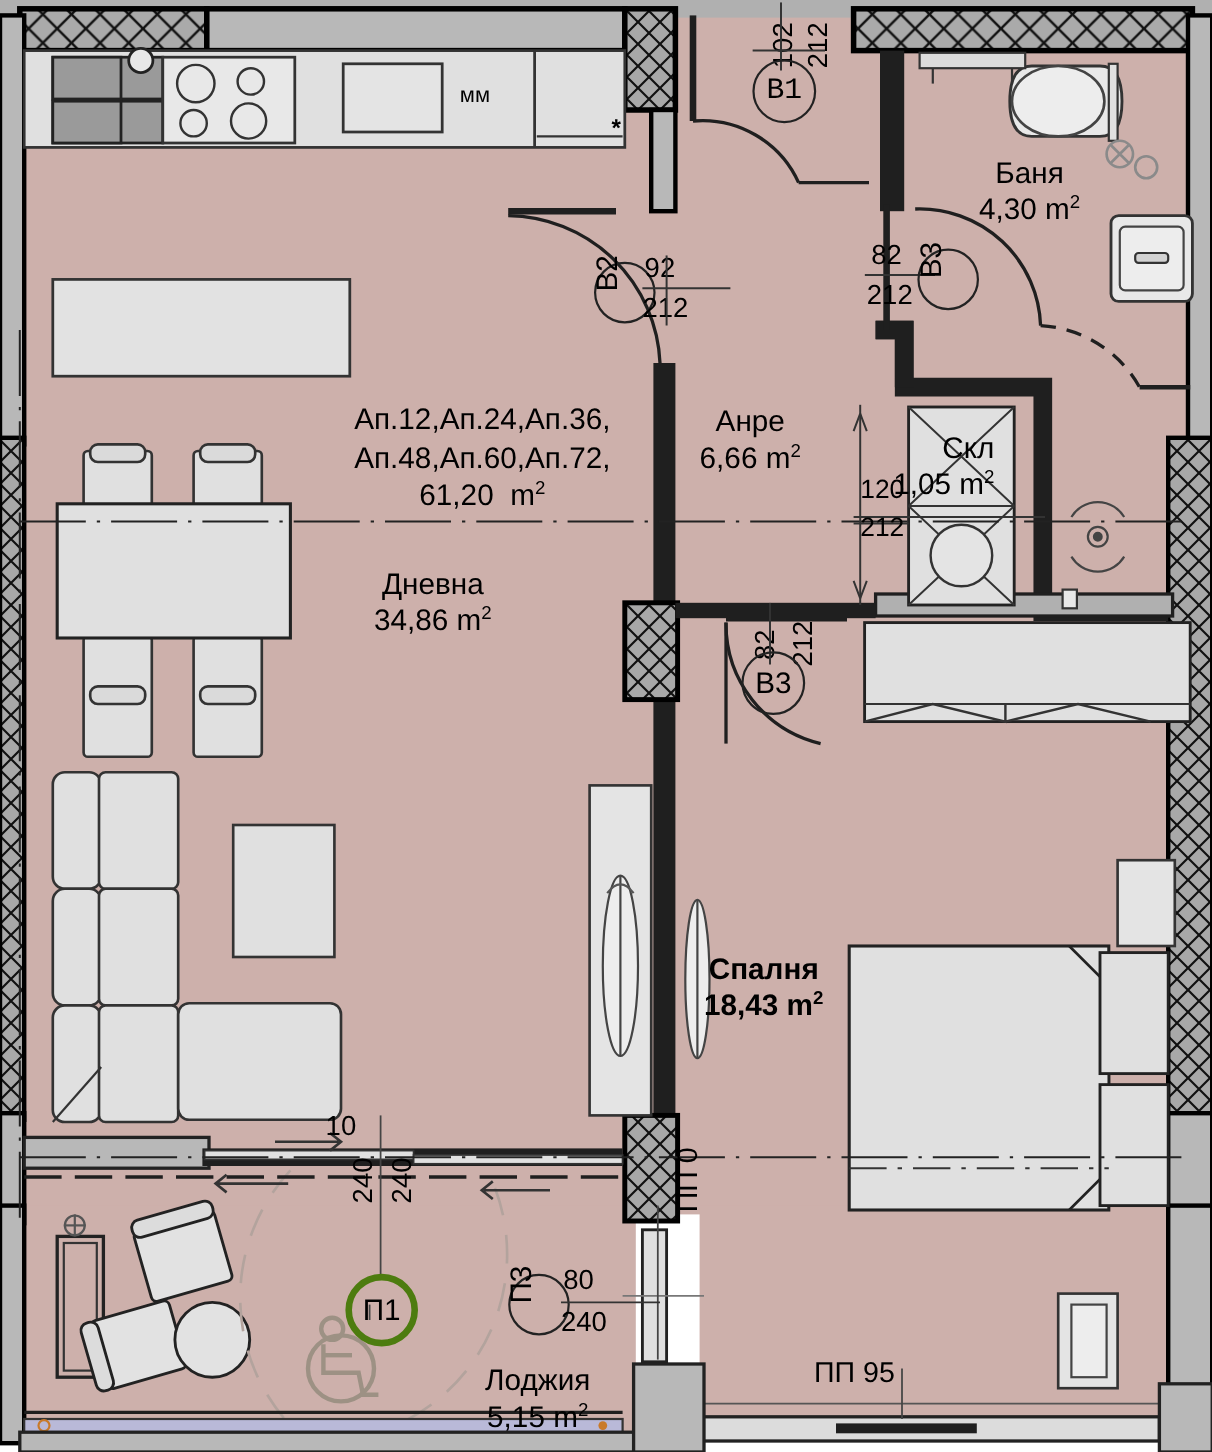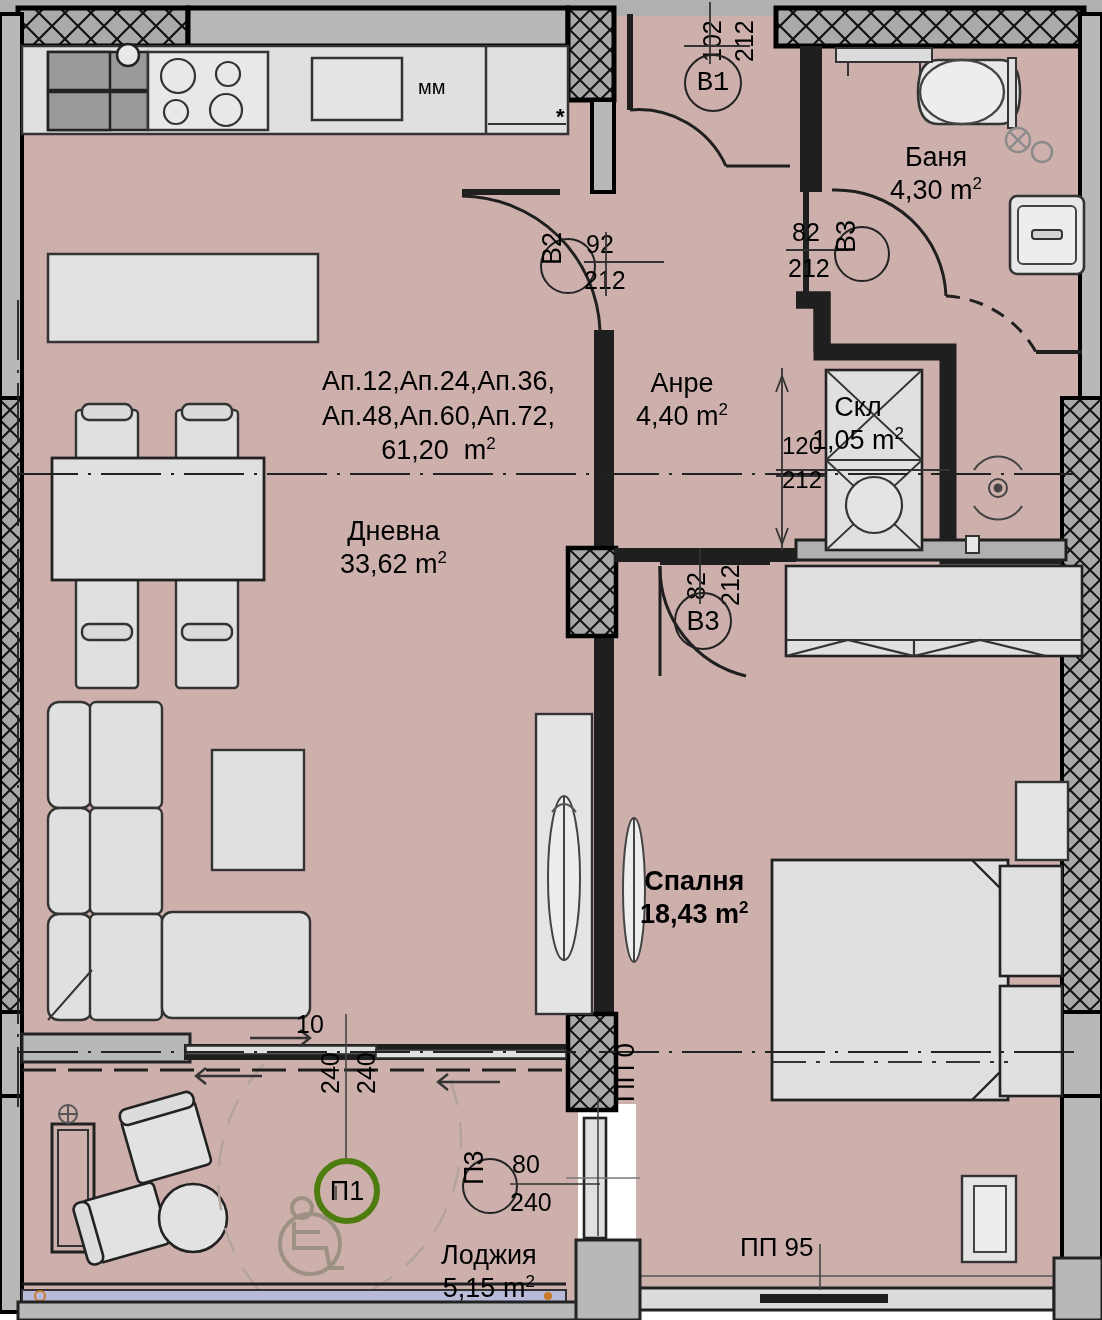--- a/index.html
+++ b/index.html
@@ -305,34 +305,34 @@
   <div>Ап.12,Ап.24,Ап.36,</div>
   <div>Ап.48,Ап.60,Ап.72,</div>
   <div>
     <span>61,20</span>
     <span>&nbsp;</span><span>m</span><span class="sup">2</span>
   </div>
 </div>
 
 <div class="lbl rm" style="left:340px; top:516px;">
   <div>Дневна</div>
-  <div><span>33,62</span>&nbsp;<span>m</span><span class="sup">2</span></div>
+  <div><span>34,86</span>&nbsp;<span>m</span><span class="sup">2</span></div>
 </div>
 
 <div class="lbl rm" style="left:636px; top:368px;">
   <div>Анре</div>
-  <div><span>4,40</span>&nbsp;<span>m</span><span class="sup">2</span></div>
+  <div><span>6,66</span>&nbsp;<span>m</span><span class="sup">2</span></div>
 </div>
 
 <div class="lbl rm" style="left:890px; top:142px;">
   <div>Баня</div>
   <div><span>4,30</span>&nbsp;<span>m</span><span class="sup">2</span></div>
 </div>
 
-<div class="lbl rm" style="left:812px; top:392px; text-align:center;">
+<div class="lbl rm" style="left:812px; top:392px; text-align:right;">
   <div>Скл</div>
   <div><span>1,05</span>&nbsp;<span>m</span><span class="sup">2</span></div>
 </div>
 
 <div class="lbl rm" style="left:640px; top:866px;font-weight:bold;">
   <div>Спалня</div>
   <div><span>18,43</span>&nbsp;<span>m</span><span class="sup">2</span></div>
 </div>
 
 <div class="lbl rm" style="left:441px; top:1240px;">

